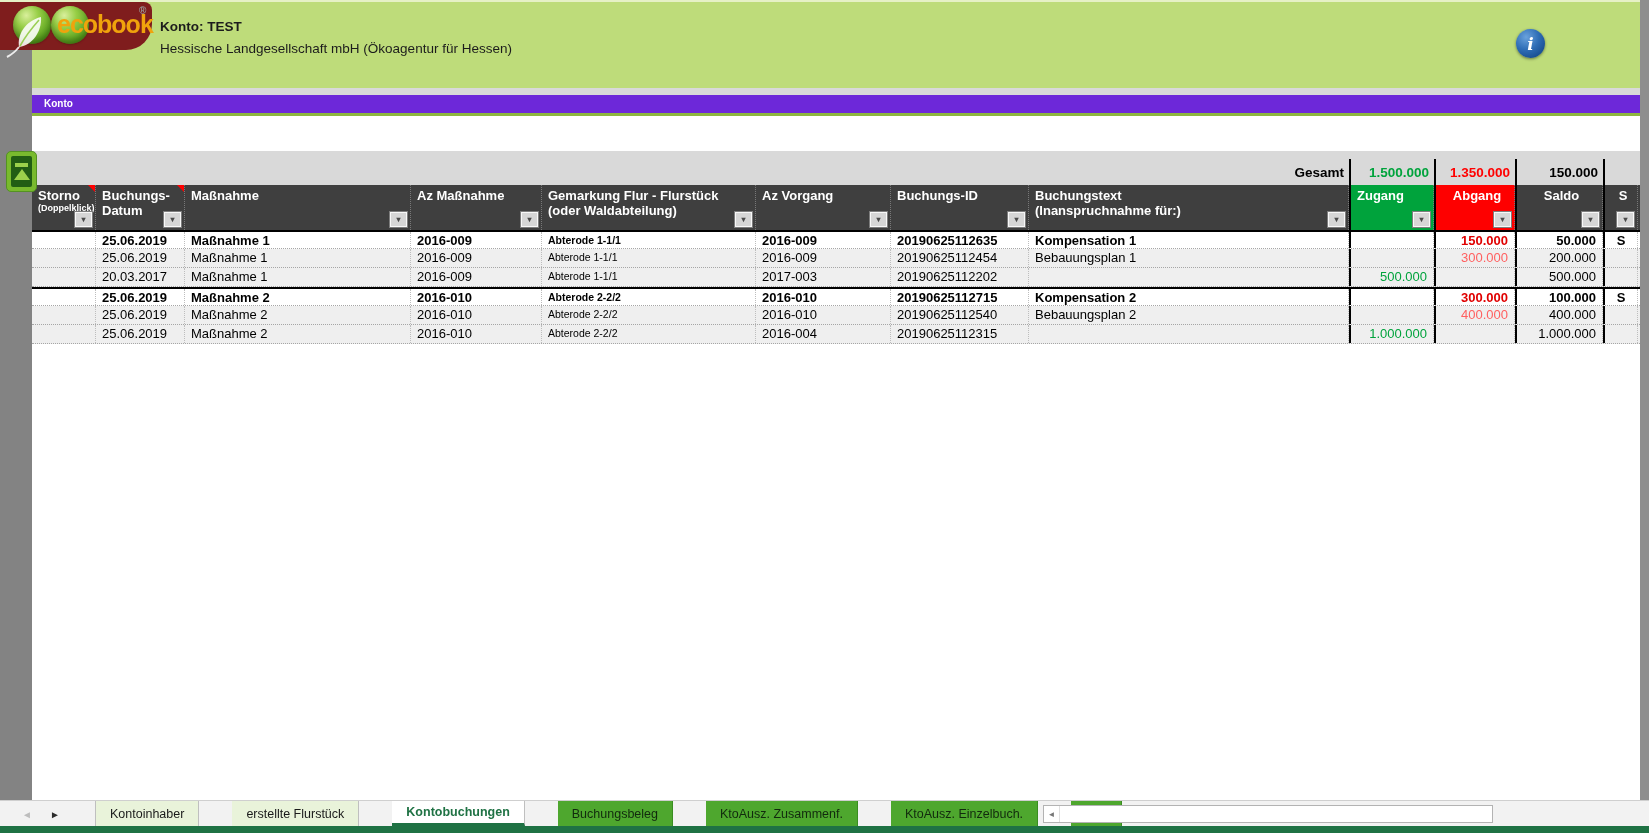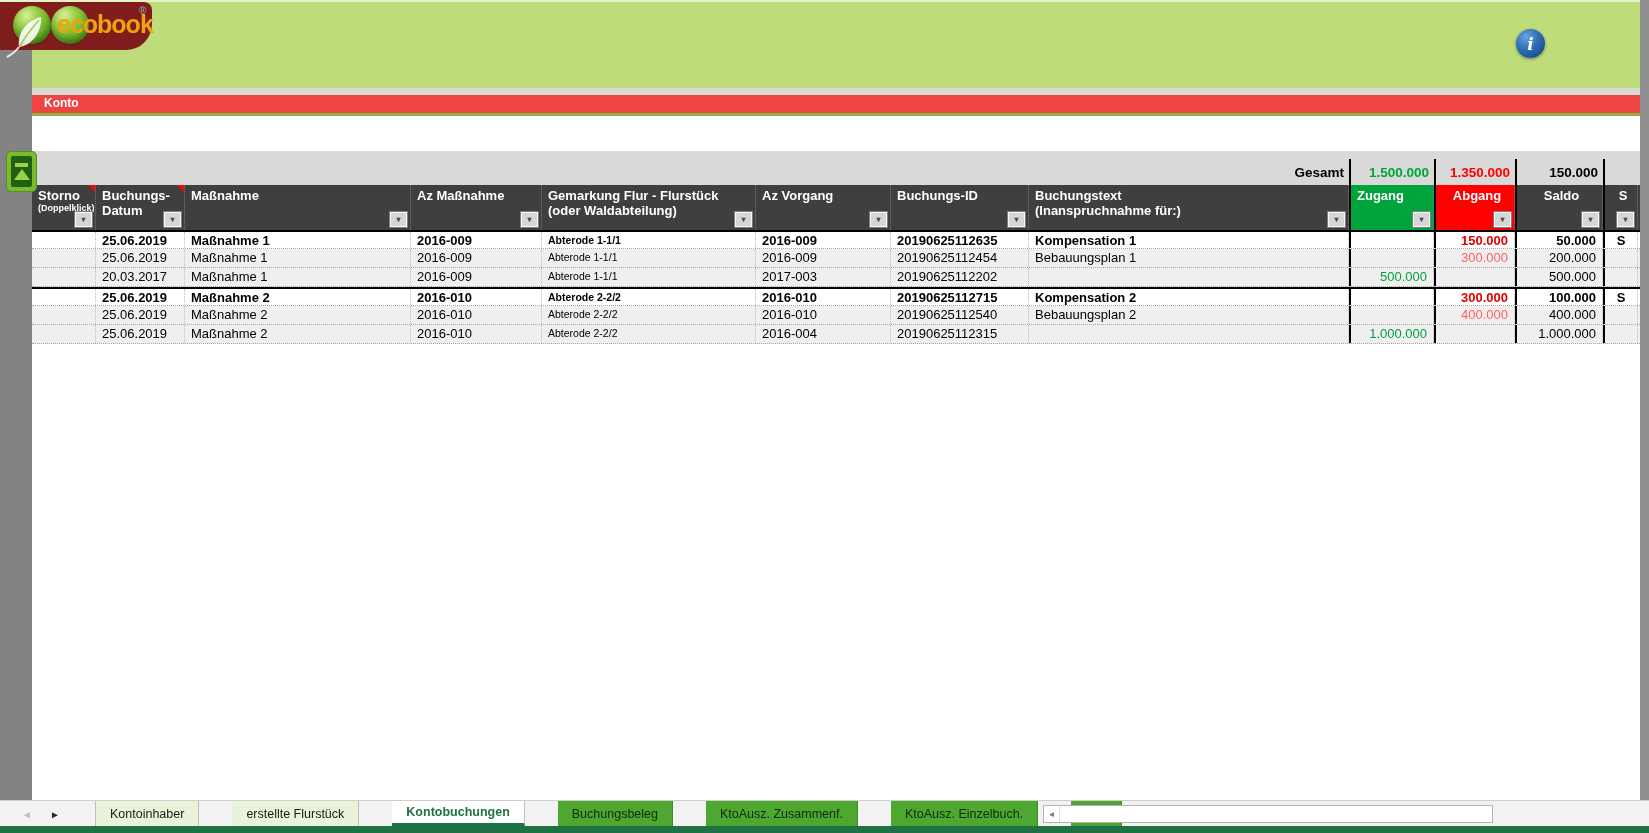--- a/index.html
+++ b/index.html
@@ -32,22 +32,22 @@
   .info-btn{position:absolute;left:1516px;top:27px;width:29px;height:29px;border-radius:50%;
     background:radial-gradient(circle at 35% 28%,#6aa2dc 0%,#2e6db6 45%,#0c3b7a 100%);
     color:#fff;display:flex;align-items:center;justify-content:center;
     font-family:"DejaVu Serif",serif;font-style:italic;font-weight:700;font-size:17px;
     box-shadow:0 1px 3px rgba(0,0,0,.45);z-index:6;cursor:pointer;}
 
   
   .right-strip{position:absolute;right:0;top:0;width:9px;height:826px;background:#8e8e8e;}
   .left-strip{position:absolute;left:0;top:48px;width:32px;height:752px;background:#838383;}
   .gap-band{position:absolute;left:32px;top:88px;width:1608px;height:7px;background:#d9d9d9;}
-  .konto-bar{position:absolute;left:32px;top:95px;width:1608px;height:21px;background:#ef4444;
-    border-bottom:3px solid #8db63f;color:#fff;font-weight:700;font-size:12px;
+  .konto-bar{position:absolute;left:32px;top:95px;width:1608px;height:21px;background:#6d28d9;
+    border-bottom:3px solid #8db63f;color:#fff;font-weight:700;font-size:10px;
     padding-left:12px;line-height:17px;}
 
   
   .sheet{position:absolute;left:32px;top:116px;width:1608px;height:684px;background:#ffffff;margin-top:35px;}
   .gesamt-band{height:34px;background:#d9d9d9;position:relative;}
   .grow{position:absolute;left:0;bottom:0;width:100%;height:26px;display:grid;grid-template-columns:var(--cols);}
   .gcell{display:flex;align-items:center;justify-content:flex-end;font-weight:700;font-size:13.5px;padding:0 5px;}
   .gspacer{grid-column:1/8;}
   .bL{border-left:2px solid #000;}
   .gcell.pos{color:#00a33c;} .gcell.neg{color:#ff0000;}
@@ -98,20 +98,24 @@
     color:#8a8a8a;font-size:12px;line-height:14px;text-align:center;cursor:pointer;}
   .more-btn{display:flex;align-items:center;margin-left:14px;height:25px;color:#8a8a8a;font-size:13px;cursor:pointer;}
   .hscroll{position:absolute;left:1043px;top:4px;width:450px;height:18px;background:#fff;border:1px solid #b3b3b3;display:flex;cursor:pointer;}
   .hscroll-arrow{width:16px;height:100%;display:flex;align-items:center;justify-content:center;color:#777;font-size:8px;border-right:1px solid #e0e0e0;}
   .bottom-bar{position:absolute;left:0;top:826px;width:1649px;height:7px;background:#1f7244;}
 </style>
 </head>
 <body>
 
 <div class="banner">
+  <div class="konto-info">
+    <div class="account">Konto: TEST</div>
+    <div class="company">Hessische Landgesellschaft mbH (Ökoagentur für Hessen)</div>
+  </div>
   <div class="info-btn">i</div>
 </div>
 
 <div class="logo-box">
   <div class="sphere s1">
     <svg class="leaf-svg" width="48" height="50" viewBox="0 0 48 50">
       <path d="M34 8 C18 12 10 26 12 38 C26 36 35 22 34 8 Z" fill="#ffffff" opacity="0.88"></path>
       <path d="M32 11 C24 20 18 28 13 37" stroke="#9bcf55" stroke-width="1.6" fill="none"></path>
       <path d="M12 38 C8 43 4 46 0 48" stroke="#ffffff" stroke-width="2" fill="none" opacity="0.85"></path>
     </svg>

